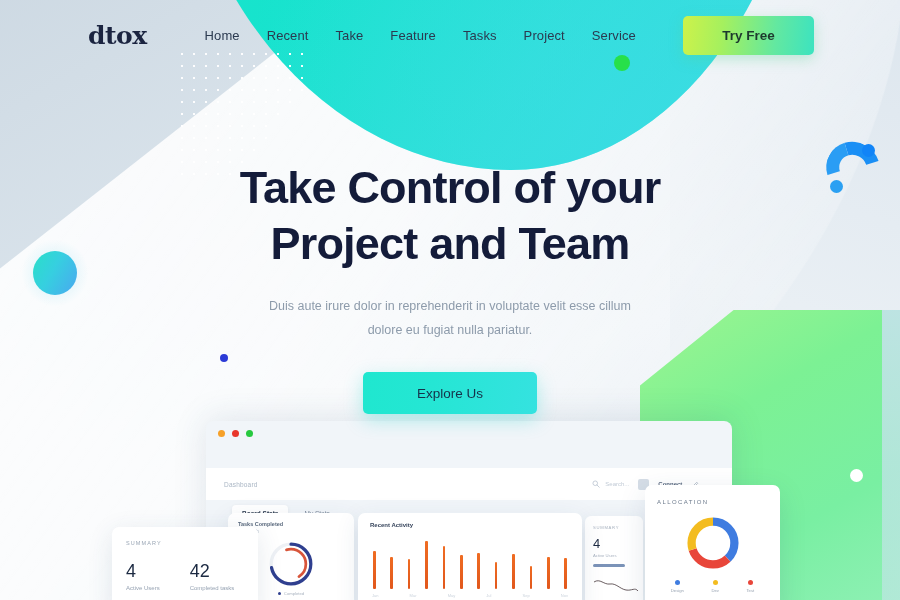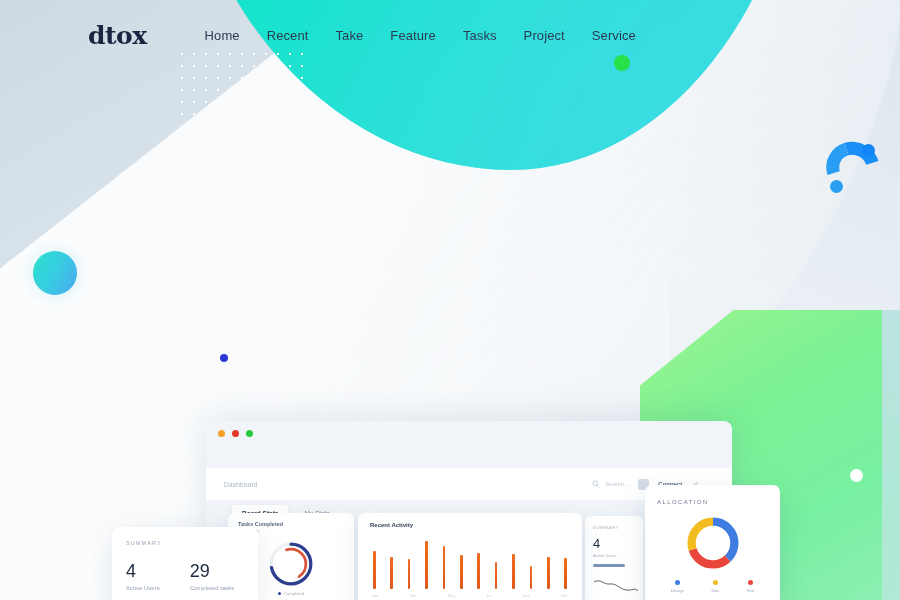--- a/index.html
+++ b/index.html
@@ -467,23 +467,33 @@
     <nav class="main-nav">
       <a href="#">Home</a>
       <a href="#">Recent</a>
       <a href="#">Take</a>
       <a href="#">Feature</a>
       <a href="#">Tasks</a>
       <a href="#">Project</a>
       <a href="#">Service</a>
     </nav>
 
+    <button class="btn-try">Try Free</button>
   </header>
 
   <section class="hero">
+    <h1>
+      <span>Take Control of your</span><br>
+      <span>Project and Team</span>
+    </h1>
+    <p class="sub">
+      <span>Duis aute irure dolor in reprehenderit in voluptate velit esse cillum</span>
+      <span>dolore eu fugiat nulla pariatur.</span>
+    </p>
+    <button class="btn-explore">Explore Us</button>
   </section>
 
   <div class="mock mock-shell">
     <div class="mock-dots">
       <i class="d-y"></i>
       <i class="d-r"></i>
       <i class="d-g"></i>
     </div>
 
     <div class="mock-toolbar">
@@ -532,21 +542,21 @@
   </div>
 
   <div class="mock card-summary">
     <div class="c-label">SUMMARY</div>
     <div class="c-stats">
       <div>
         <div class="c-num">4</div>
         <div class="c-cap">Active Users</div>
       </div>
       <div>
-        <div class="c-num">29</div>
+        <div class="c-num">42</div>
         <div class="c-cap">Completed tasks</div>
       </div>
     </div>
   </div>
 
   <div class="mock card-activity">
     <div class="ra-title">Recent Activity</div>
     <div class="ra-bars" id="activity-bars">
         <div class="b" style="height: 74%;"></div>
         <div class="b" style="height: 62%;"></div>

